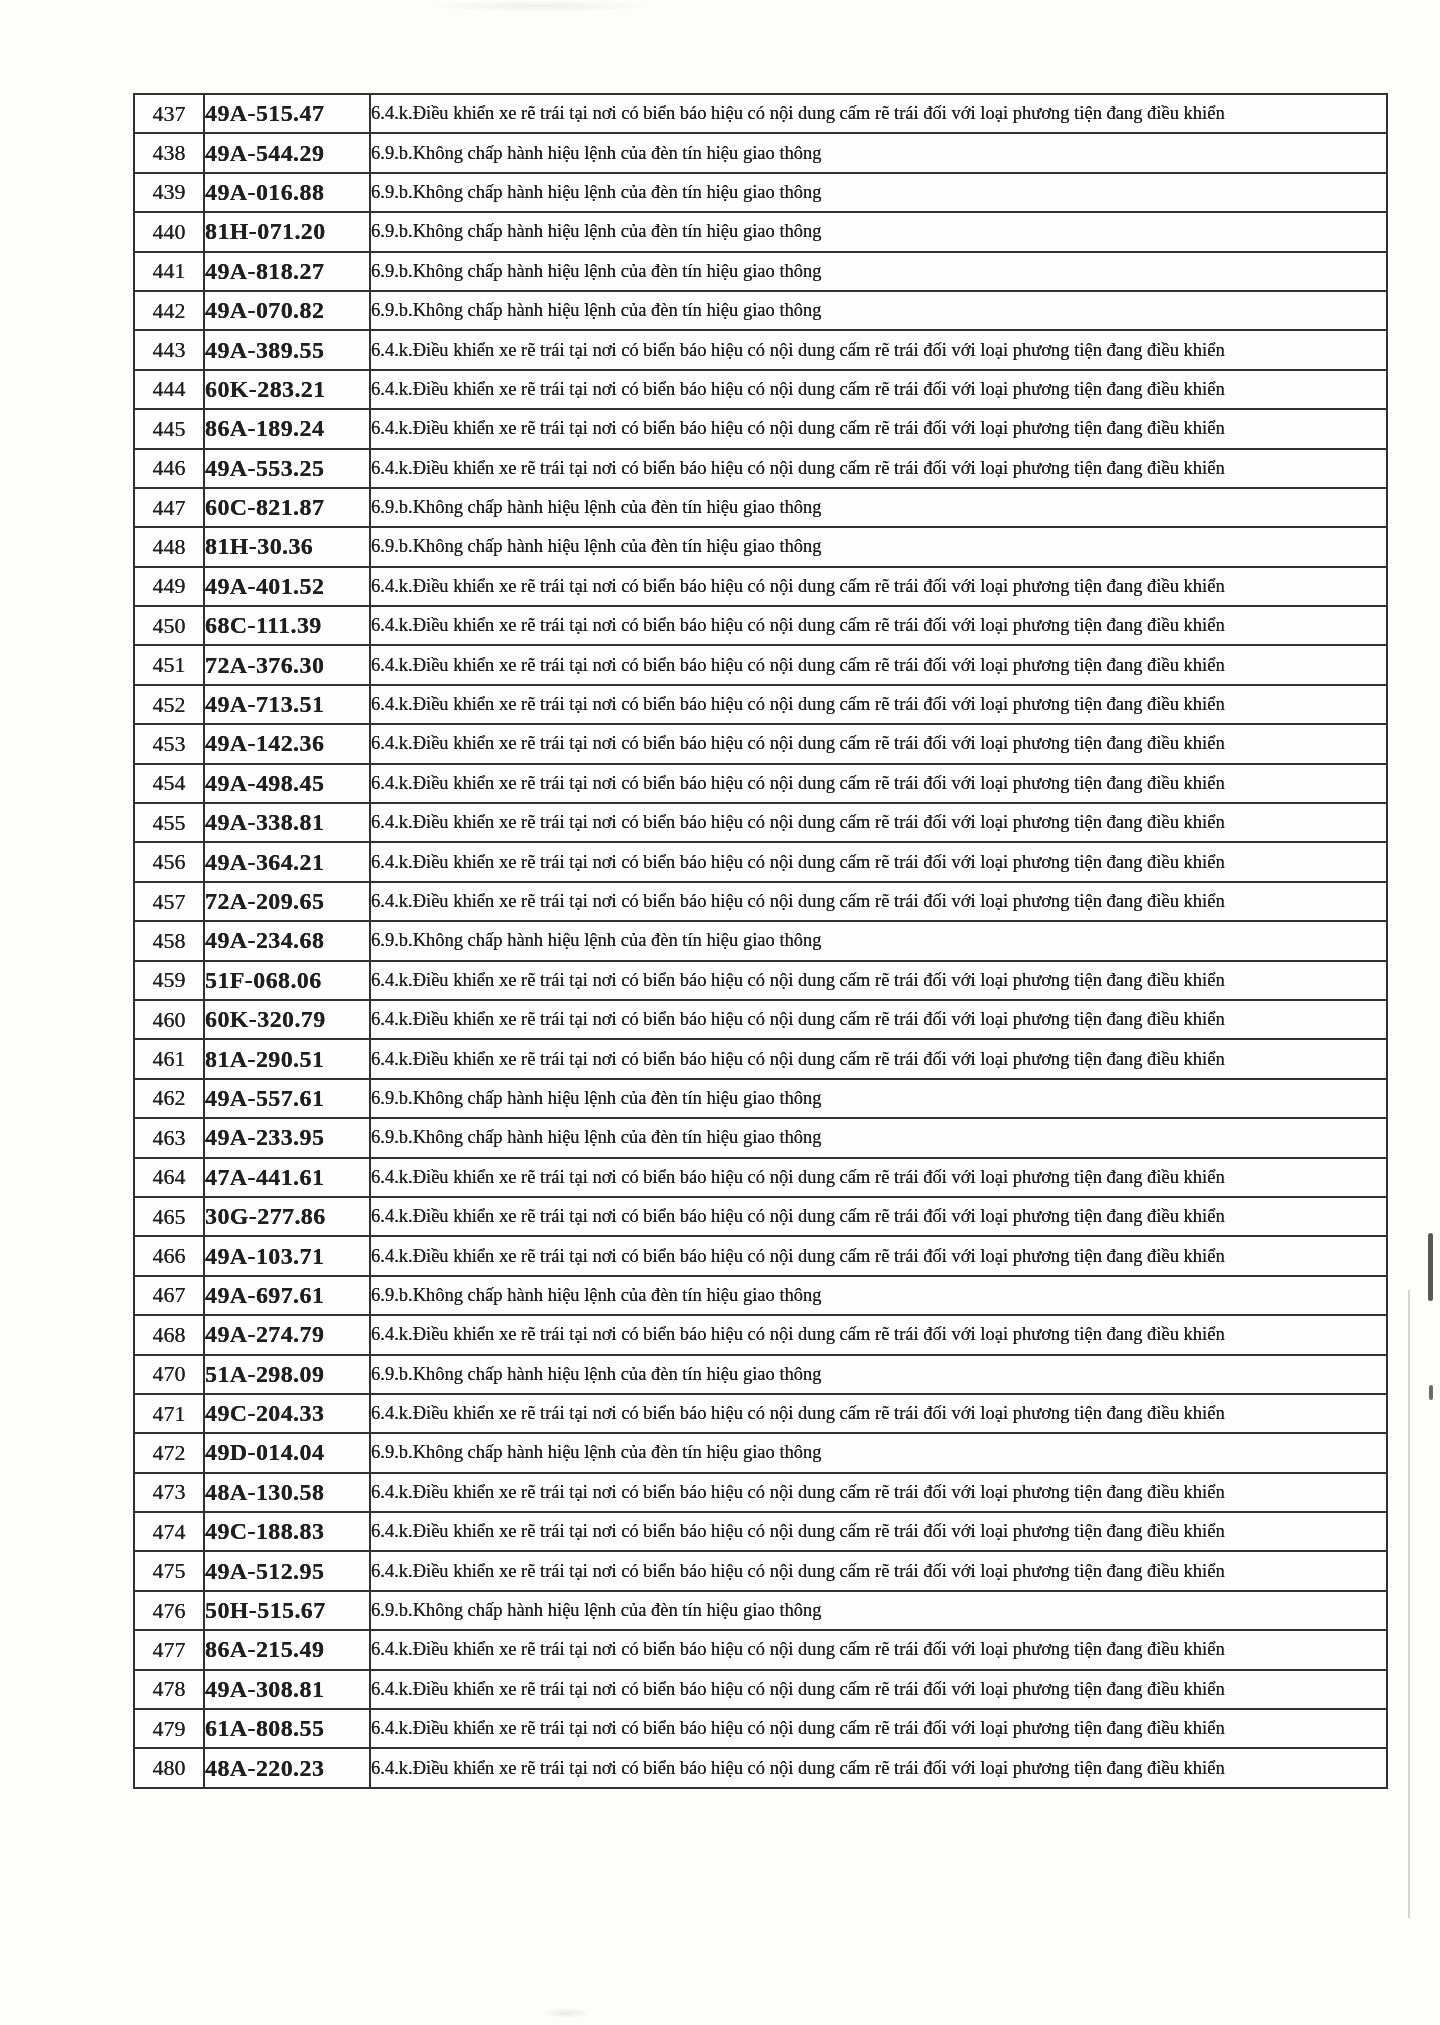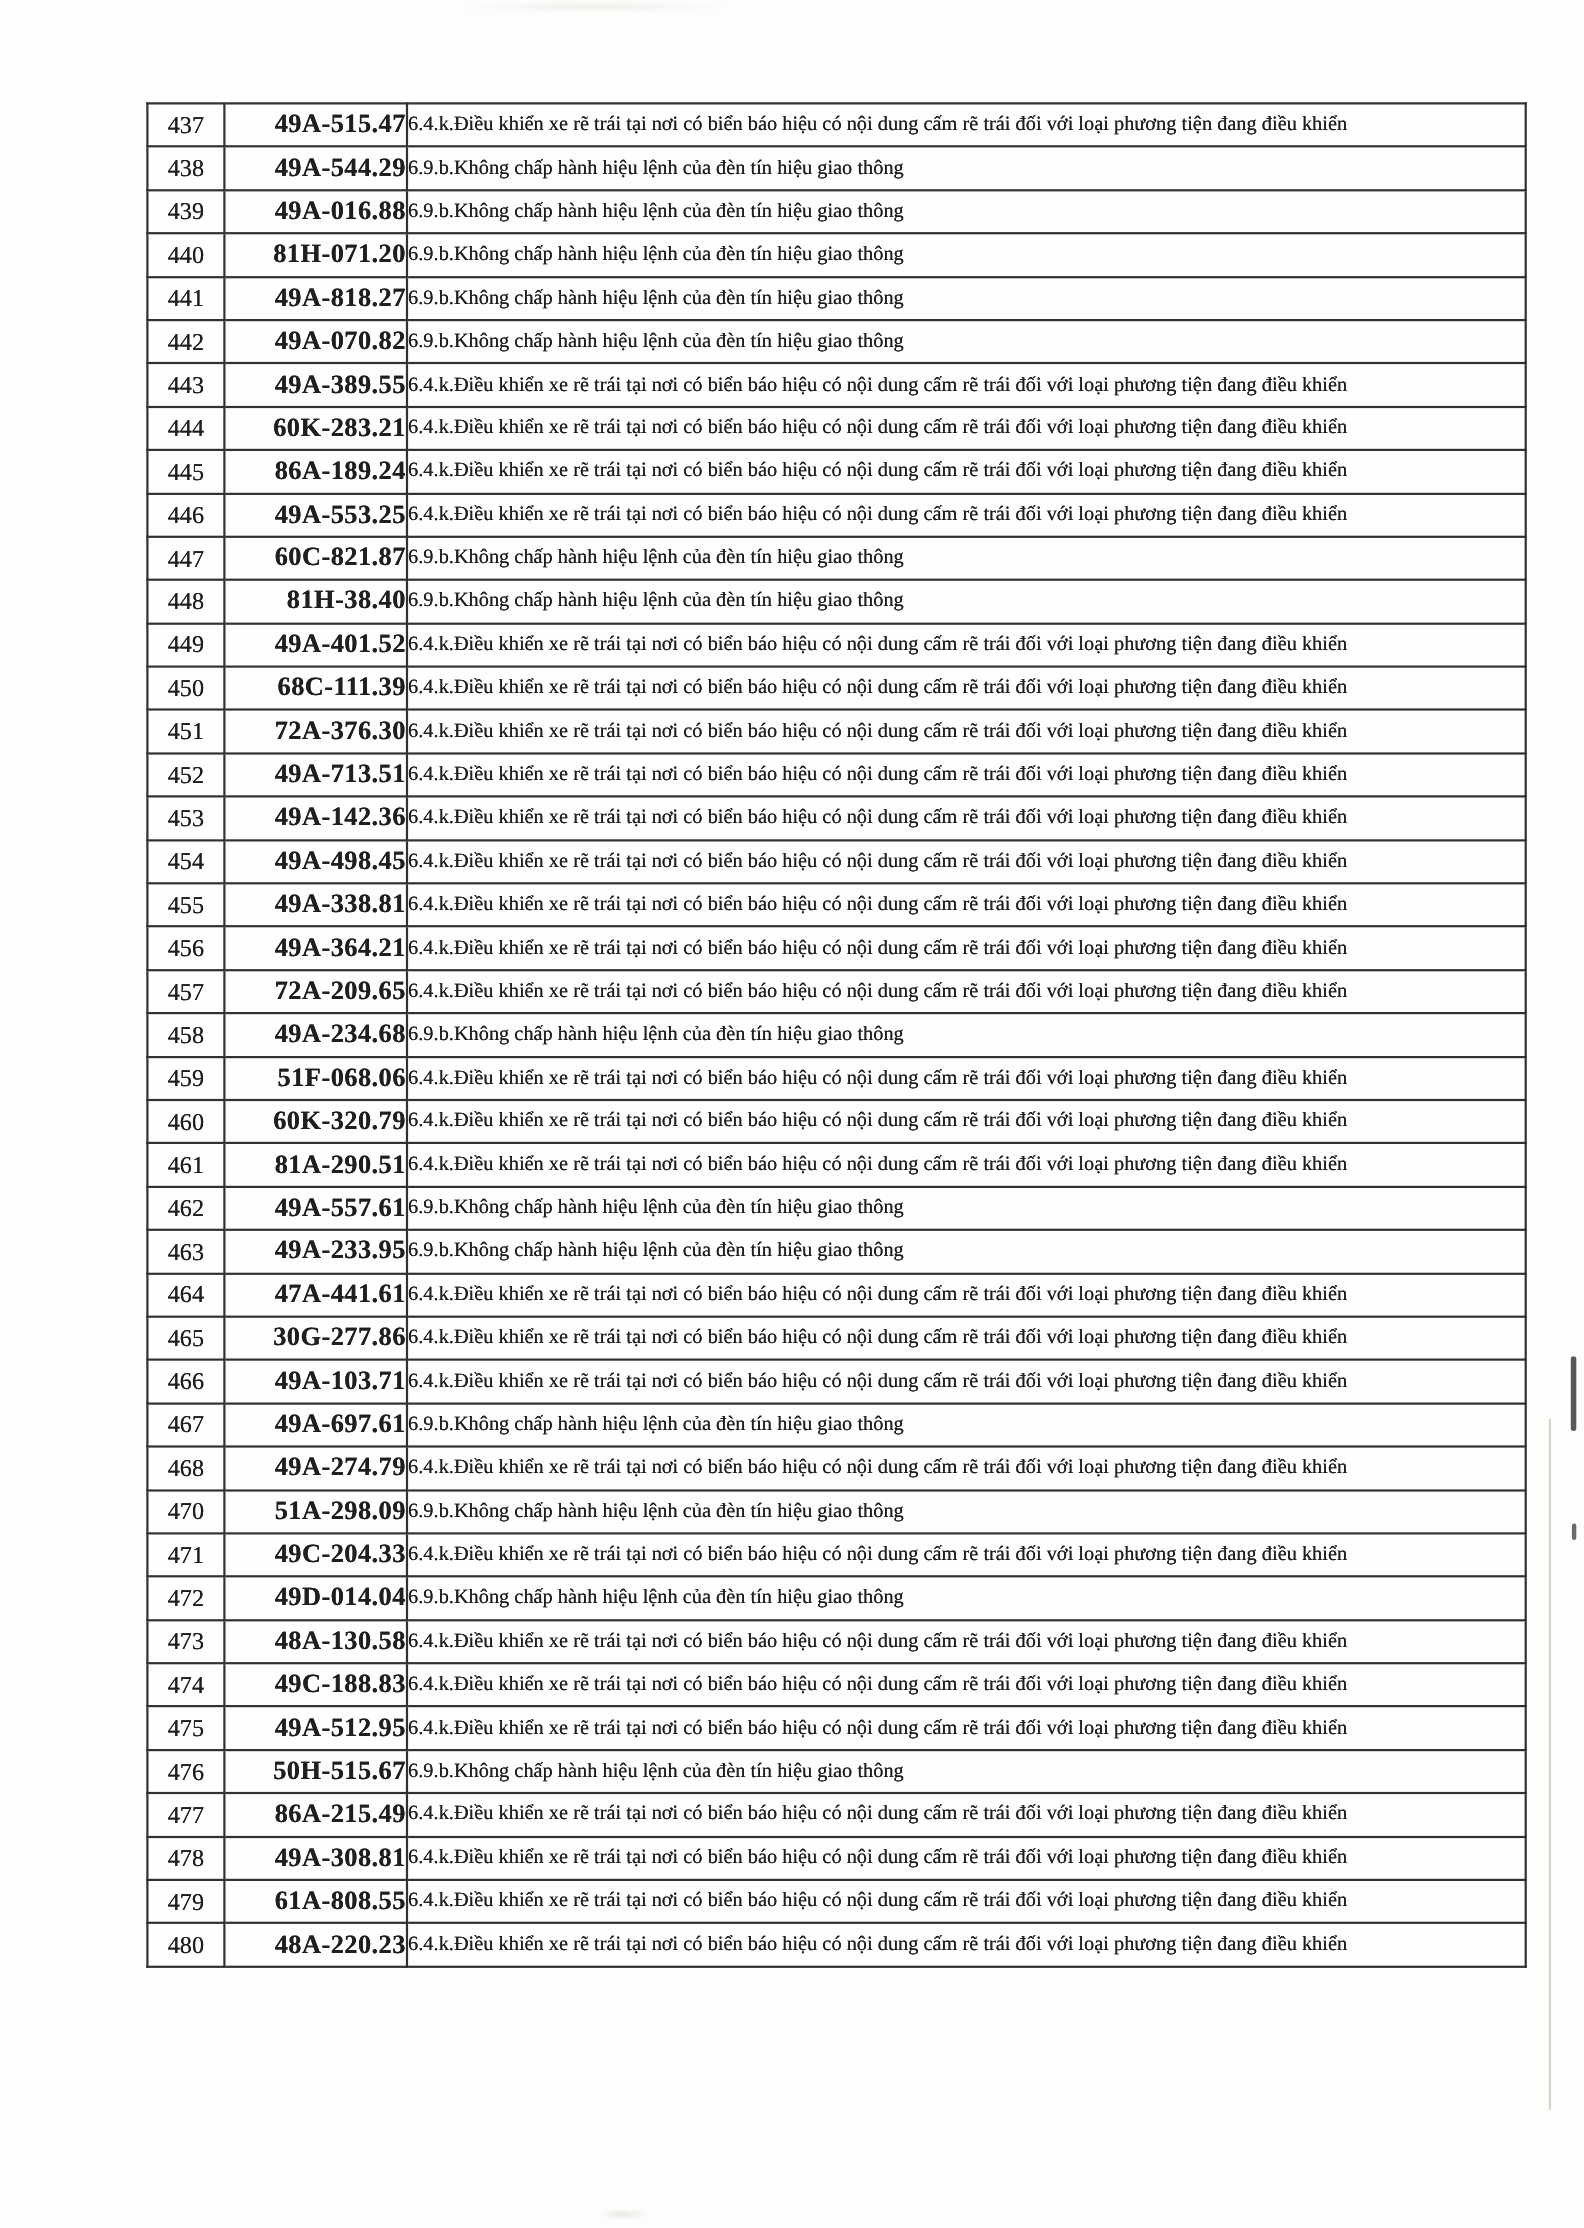--- a/index.html
+++ b/index.html
@@ -32,21 +32,21 @@
     text-shadow:0 0 0.4px currentColor;
     background:#fefefe;
   }
   td.c-no{
     width:68px;
     text-align:center;
     font-size:22px;
   }
   td.c-plate{
     width:164px;
-    text-align:right;
+    text-align:left;
     font-size:24px;
     font-weight:bold;
     letter-spacing:0.4px;
     text-shadow:0 0 0.6px currentColor;
   }
   td.c-viol{
     font-size:18.5px;
     padding-left:5px;
     white-space:nowrap;
     overflow:hidden;
@@ -131,21 +131,21 @@
     <td class="c-plate">49A-553.25</td>
     <td class="c-viol">6.4.k.Điều khiển xe rẽ trái tại nơi có biển báo hiệu có nội dung cấm rẽ trái đối với loại phương tiện đang điều khiển</td>
   </tr>
         <tr>
     <td class="c-no">447</td>
     <td class="c-plate">60C-821.87</td>
     <td class="c-viol">6.9.b.Không chấp hành hiệu lệnh của đèn tín hiệu giao thông</td>
   </tr>
         <tr>
     <td class="c-no">448</td>
-    <td class="c-plate">81H-38.40</td>
+    <td class="c-plate">81H-30.36</td>
     <td class="c-viol">6.9.b.Không chấp hành hiệu lệnh của đèn tín hiệu giao thông</td>
   </tr>
         <tr>
     <td class="c-no">449</td>
     <td class="c-plate">49A-401.52</td>
     <td class="c-viol">6.4.k.Điều khiển xe rẽ trái tại nơi có biển báo hiệu có nội dung cấm rẽ trái đối với loại phương tiện đang điều khiển</td>
   </tr>
         <tr>
     <td class="c-no">450</td>
     <td class="c-plate">68C-111.39</td>

